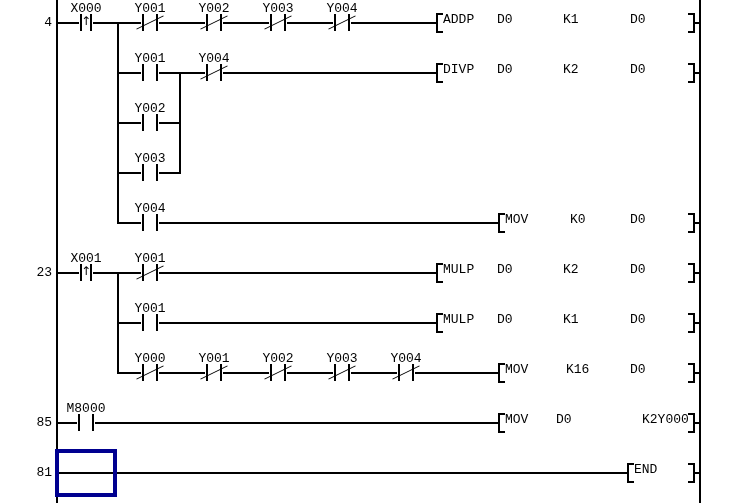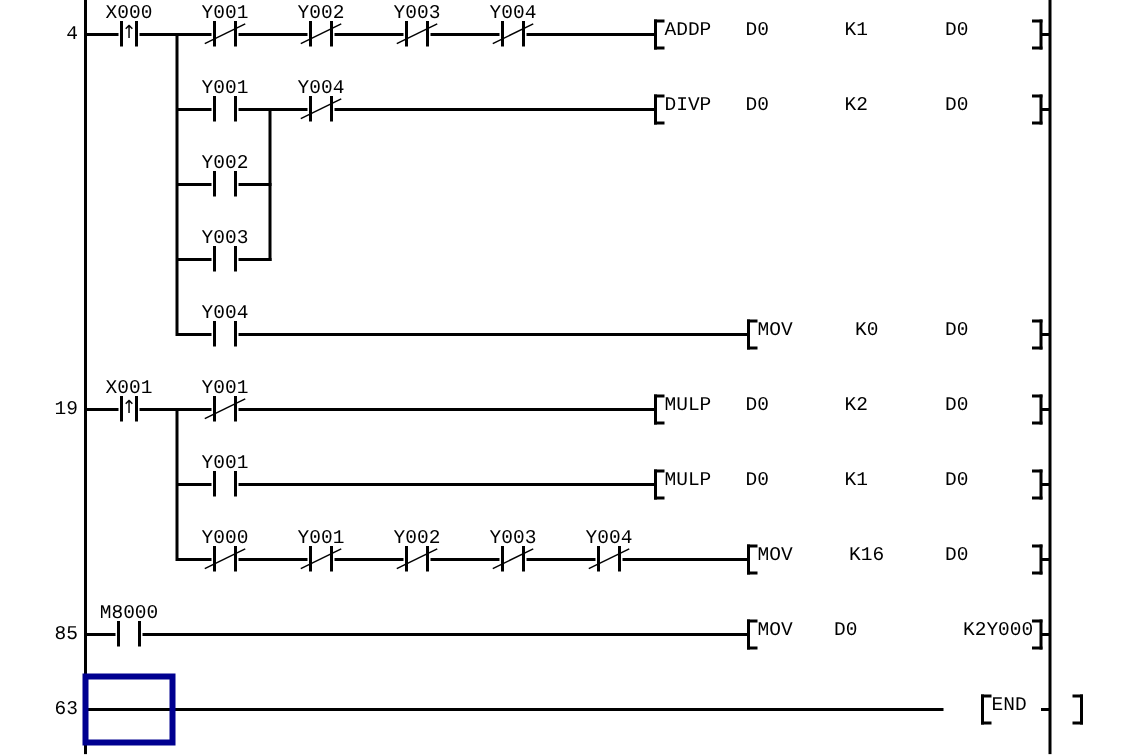--- a/index.html
+++ b/index.html
@@ -38,23 +38,23 @@
 </style>
 </head>
 <body>
 
 <div id="ladder">
 
   <div class="bus" style="left:56px"></div>
   <div class="bus" style="left:699px"></div>
 
   <div class="lnum" style="top:15px">4</div>
-  <div class="lnum" style="top:265px">19</div>
+  <div class="lnum" style="top:265px">23</div>
   <div class="lnum" style="top:415px">85</div>
-  <div class="lnum" style="top:465px">63</div>
+  <div class="lnum" style="top:465px">81</div>
 
   <div class="h" style="left:57px;top:22px;width:380px"></div>
   <div class="h" style="left:118px;top:72px;width:319px"></div>
   <div class="h" style="left:118px;top:122px;width:63px"></div>
   <div class="h" style="left:118px;top:172px;width:63px"></div>
   <div class="h" style="left:118px;top:222px;width:381px"></div>
   <div class="h" style="left:57px;top:272px;width:380px"></div>
   <div class="h" style="left:118px;top:322px;width:319px"></div>
   <div class="h" style="left:118px;top:372px;width:381px"></div>
   <div class="h" style="left:57px;top:422px;width:442px"></div>
@@ -260,21 +260,21 @@
   </div>
 
   <div class="instr" style="left:498px;top:413px;width:197px">
     <span class="brk open" style="left:0"></span>
     <span class="txt" style="left:7px">MOV</span>
     <span class="txt" style="left:58px">D0</span>
     <span class="txt" style="left:144px">K2Y000</span>
     <span class="brk close" style="left:190px"></span>
   </div>
 
-  <div class="instr" style="left:654px;top:463px;width:83px">
+  <div class="instr" style="left:627px;top:463px;width:83px">
     <span class="brk open" style="left:0"></span>
     <span class="txt" style="left:7px">END</span>
     <span class="brk close" style="left:61px"></span>
   </div>
 
   <div class="cursor" style="border-color: rgb(0, 0, 144);"></div>
 
 </div>
 
 </body></html>

